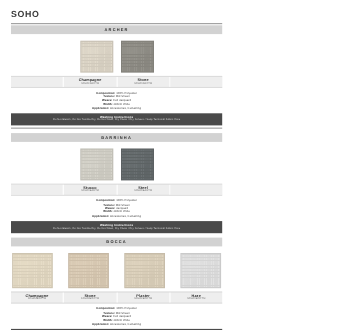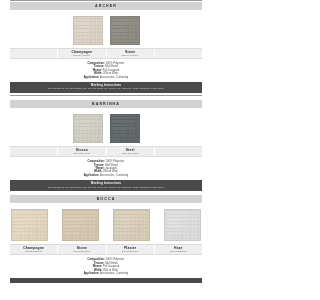--- a/index.html
+++ b/index.html
@@ -130,20 +130,21 @@
     height: 1px;
     background: #9a9a9a;
     margin-top: 2px;
   }
 </style>
 </head>
 <body>
 
 <div class="page">
 
+  <div class="brand-title">SOHO</div>
 
   <div class="collection">
     <div class="collection-rule"></div>
     <div class="collection-header">
       <span>ARCHER</span>
     </div>
 
     <div class="swatch-row">
       <div class="swatch" id="sw-0-0" style="background: rgb(217, 210, 196);">
           <div class="tex" style="background-image: repeating-linear-gradient(0deg, rgb(203, 196, 182) 0px, rgb(203, 196, 182) 0.4px, transparent 0.4px, transparent 1.4px), repeating-linear-gradient(90deg, rgb(229, 222, 208) 0px, rgb(229, 222, 208) 0.4px, transparent 0.4px, transparent 1.6px), radial-gradient(at 30% 35%, rgb(227, 220, 206) 0%, transparent 55%), radial-gradient(at 70% 75%, rgb(207, 200, 186) 0%, transparent 60%);"></div>

